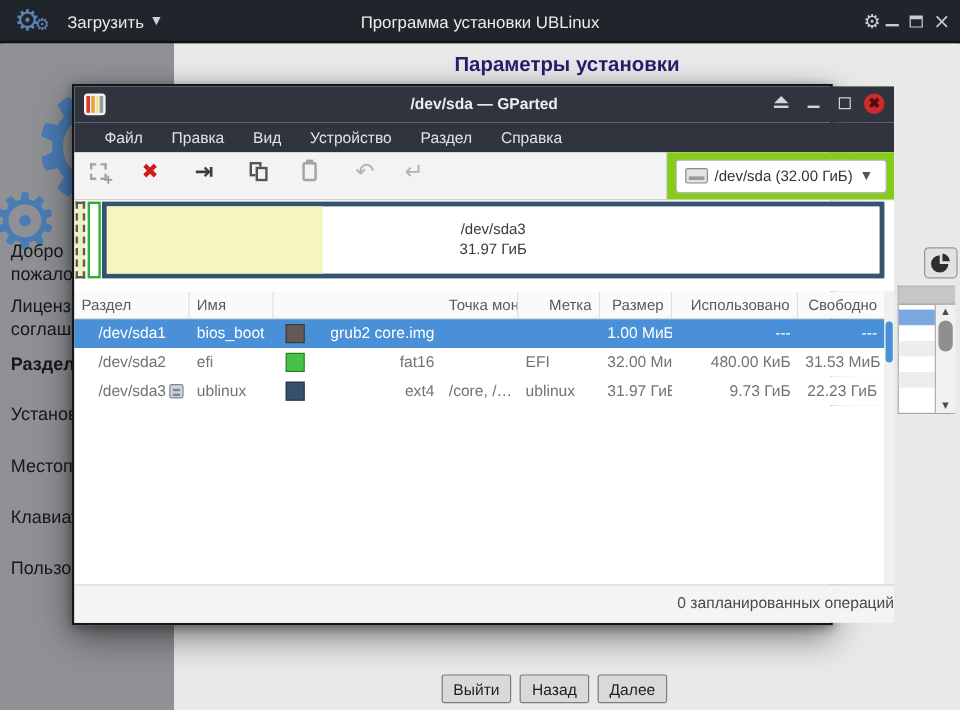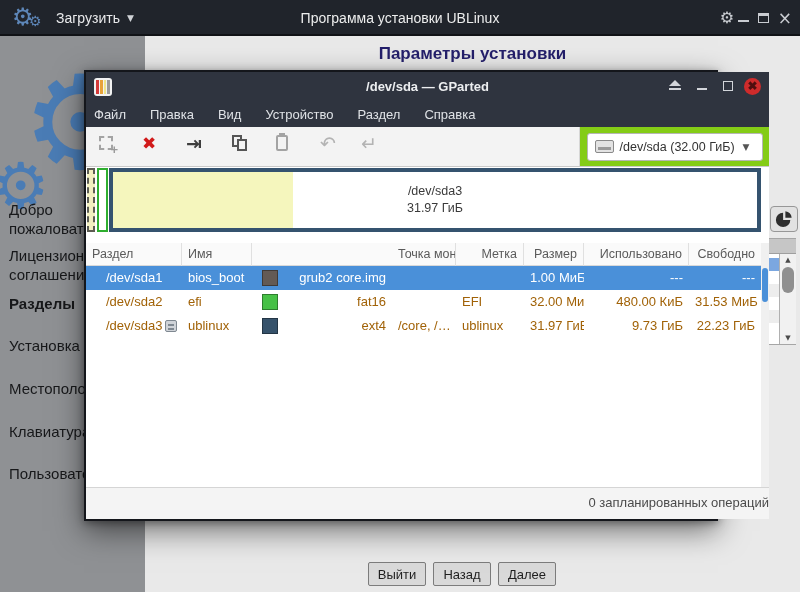--- a/index.html
+++ b/index.html
@@ -59,42 +59,42 @@
   .mini-thumb { position:absolute; left:2px; top:13px; width:12px; height:26px; background:#8f8f8f; border-radius:6px; }
 
   
   .footer-btns { position:absolute; left:223px; top:526px; display:flex; gap:7px; }
   .nav-btn { width:58px; height:24px; background:#d9d9d9; border:1px solid #7c7c7c; border-radius:2px;
              font-size:13px; color:#1f1f1f; display:flex; align-items:center; justify-content:center;
              font-family:"Liberation Sans", sans-serif; }
 
   
   .gparted { position:absolute; left:60px; top:70px; width:634px; height:451px; background:#ffffff;
-             border:2px solid #14161b; z-index:5; box-shadow:0 10px 28px rgba(0,0,0,.5), 0 2px 8px rgba(0,0,0,.35);margin-left:24px; }
+             border:2px solid #14161b; z-index:5; box-shadow:0 10px 28px rgba(0,0,0,.5), 0 2px 8px rgba(0,0,0,.35); }
   .gp-inner { position:relative; width:683px; height:447px; }
 
   .gp-titlebar { position:absolute; left:0; top:0; width:683px; height:30px; background:#2f343f; }
   .gp-title { position:absolute; left:0; top:0; width:683px; height:30px; line-height:30px; text-align:center;
               color:#eceef0; font-size:13px; font-weight:bold; }
   .gp-app-icon { position:absolute; left:8px; top:6px; width:18px; height:18px; background:#f2f2f2;
                  border-radius:3px; padding:2px; display:flex; gap:1px; }
   .gp-app-icon i { flex:1; }
   .gp-app-icon .c1{ background:#d43a3a; } .gp-app-icon .c2{ background:#e8a33a; }
   .gp-app-icon .c3{ background:#efe58a; } .gp-app-icon .c4{ background:#9a9a9a; }
   .gp-eject { position:absolute; right:88px; top:8px; width:12px; height:12px; }
   .gp-eject .tri { width:0; height:0; border-left:6px solid transparent; border-right:6px solid transparent;
                    border-bottom:6px solid #d2d5da; }
   .gp-eject .bar { width:12px; height:2px; background:#d2d5da; margin-top:2px; }
   .gp-min { position:absolute; right:62px; top:16px; width:10px; height:2px; background:#d2d5da; }
   .gp-restore { position:absolute; right:36px; top:9px; width:10px; height:10px; border:1px solid #d2d5da; }
   .gp-close { position:absolute; right:8px; top:6px; width:17px; height:17px; background:#ce2b2b; border-radius:50%;
               color:#4f0e0e; font-size:12px; line-height:17px; text-align:center; font-weight:bold; }
 
   .gp-menubar { position:absolute; left:0; top:30px; width:683px; height:25px; background:#2f343f;
-                display:flex; align-items:center; gap:24px; padding-left:8px; }
+                display:flex; align-items:center; gap:24px; padding-left:25px; }
   .gp-menu { color:#dfe2e6; font-size:13px; }
 
   .gp-toolbar { position:absolute; left:0; top:55px; width:683px; height:40px; background:#f3f3f3;
                 border-bottom:1px solid #c9c9c9; }
   .tb { position:absolute; top:57px; width:28px; height:28px; display:flex; align-items:center; justify-content:center; }
   .tb1{left:6px;} .tb2{left:49px;} .tb3{left:94px;} .tb4{left:139px;} .tb5{left:182px;} .tb6{left:228px;} .tb7{left:269px;}
   .tb { top:2px; } 
   .gp-toolbar .tb { position:absolute; }
   .icon-new { width:14px; height:14px; border:2px dashed #a3a3a3; position:relative; }
   .icon-new::after { content:"+"; position:absolute; right:-7px; bottom:-9px; color:#9a9a9a; font-size:13px; font-weight:bold; }
@@ -127,21 +127,21 @@
   .gp-thead { position:absolute; left:0; top:171px; width:675px; height:23px; background:#fafafa;
               border-bottom:1px solid #d9d9d9; font-size:12.5px; color:#5a5a5a; }
   .th { position:absolute; top:0; height:23px; line-height:23px; border-right:1px solid #e0e0e0;
         padding:0 6px; white-space:nowrap; overflow:hidden; }
   .col0{left:0;   width:96px;}  .col1{left:96px;  width:70px;}
   .col2{left:166px;width:140px;} .col3{left:306px; width:64px;}
   .col4{left:370px;width:68px;}  .col5{left:438px; width:60px;}
   .col6{left:498px;width:105px;} .col7{left:603px; width:72px; border-right:none;}
   .t-right { text-align:right; } .t-left { text-align:left; }
 
-  .gp-row { position:absolute; left:0; width:675px; height:24px; font-size:13px; color:#a16207; background:#ffffff; }
+  .gp-row { position:absolute; left:0; width:675px; height:24px; font-size:13px; color:#737373; background:#ffffff; }
   .row0 { top:194px; background:#4a90d9; color:#ffffff; }
   .row1 { top:218px; } .row2 { top:242px; }
   .td { position:absolute; top:0; height:24px; line-height:24px; padding:0 6px; white-space:nowrap; overflow:hidden; }
   .td-part { padding-left:20px; display:flex; align-items:center; gap:3px; }
   .swatch { position:absolute; left:176px; top:4px; width:16px; height:16px; border:1px solid rgba(0,0,0,.35); }
   .sw-grub { background:#635a55; } .sw-fat16 { background:#47c147; } .sw-ext4 { background:#36526b; }
   .fs-cell { left:192px; width:114px; text-align:right; }
   .lock-ic { width:12px; height:12px; background:#cfd3d8; border:1px solid #7f8891; border-radius:2px;
              display:inline-block; position:relative; flex:none; }
   .lock-ic::after { content:""; position:absolute; left:2px; top:3px; right:2px; height:2px;

